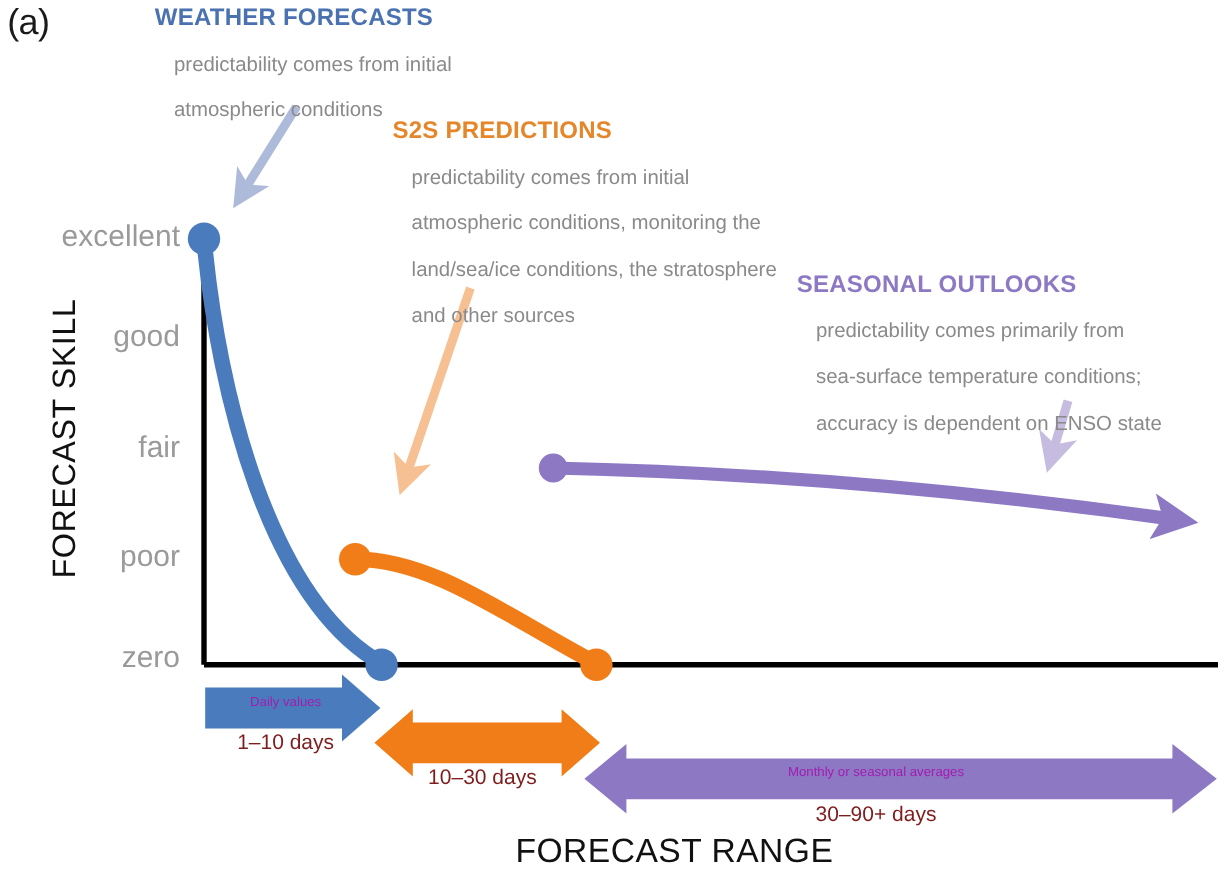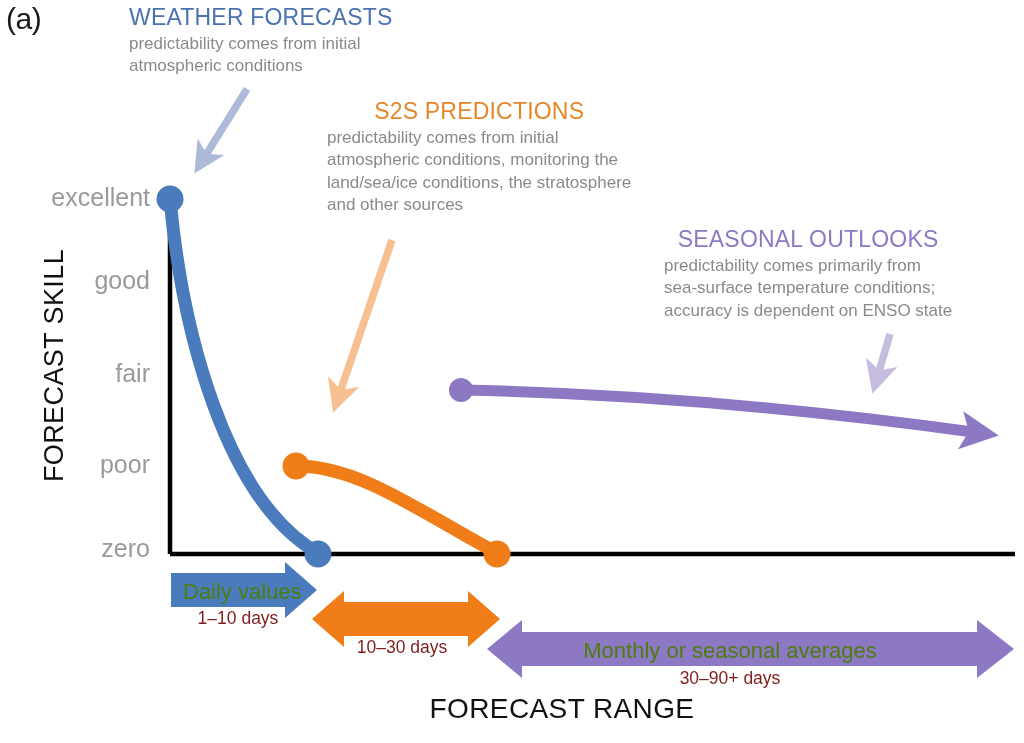--- a/index.html
+++ b/index.html
@@ -31,32 +31,31 @@
   #panel-letter {
     left: 6px;
     top: 2px;
     font-size: 30px;
     color: #1a1a1a;
     letter-spacing: -0.5px;
   }
 
   
   .annot-title {
-    font-weight: normal;
-    font-size: 23px;
+    font-weight: bold;
+    font-size: 20px;
     letter-spacing: 0.2px;
     margin: 0 0 2px 0;
     white-space: nowrap;
-    text-align: center;
   }
   .annot-body {
     font-size: 17px;
     color: #8a8a8a;
     line-height: 1.31;
-    margin: 0;
+    margin: 16px;
     white-space: nowrap;
   }
   #annot-weather { left: 129px; top: 4px; }
   #annot-weather .annot-title { color: #4a72b0; }
   #annot-s2s { left: 327px; top: 98px; }
   #annot-s2s .annot-title { color: #e5862a; }
   #annot-seasonal { left: 664px; top: 226px; }
   #annot-seasonal .annot-title { color: #8d78c4; }
 
   
@@ -84,22 +83,22 @@
     width: 160px;
     text-align: right;
     font-size: 25px;
     color: #9a9a9a;
     white-space: nowrap;
   }
   #ytick-wrap { left: 0px; top: 0px; width: 150px; height: 541px; }
 
   
   .bar-label {
-    font-size: 22px;
-    color: #4d7c0f;
+    font-size: 11px;
+    color: #a21caf;
     white-space: nowrap;
     text-align: center;
   }
   .bar-sub {
     font-size: 17.5px;
     color: #7f1d1d;
     white-space: nowrap;
     text-align: center;
   }
   #bar-daily-label   { left: 183px; top: 579px; width: 110px; }

